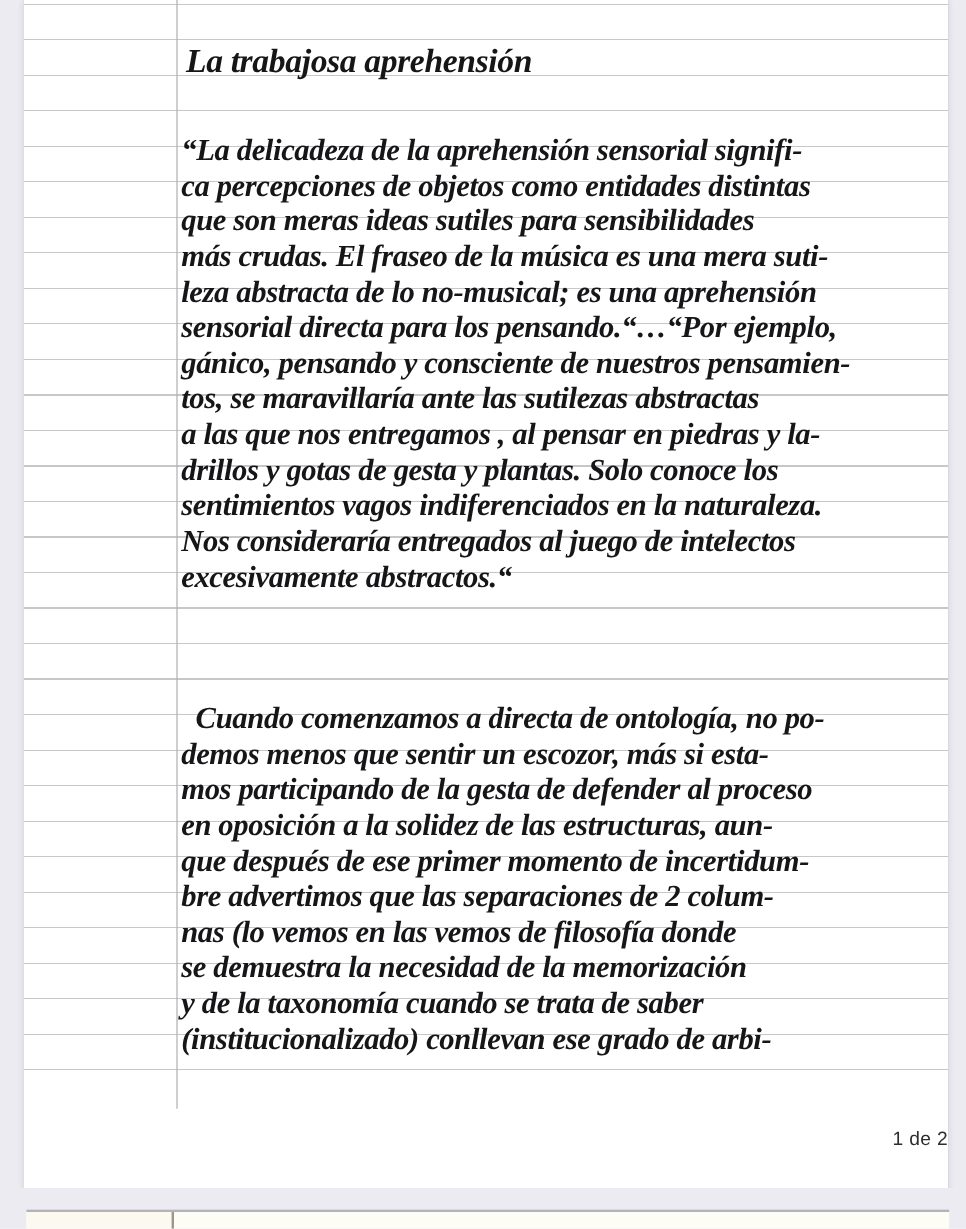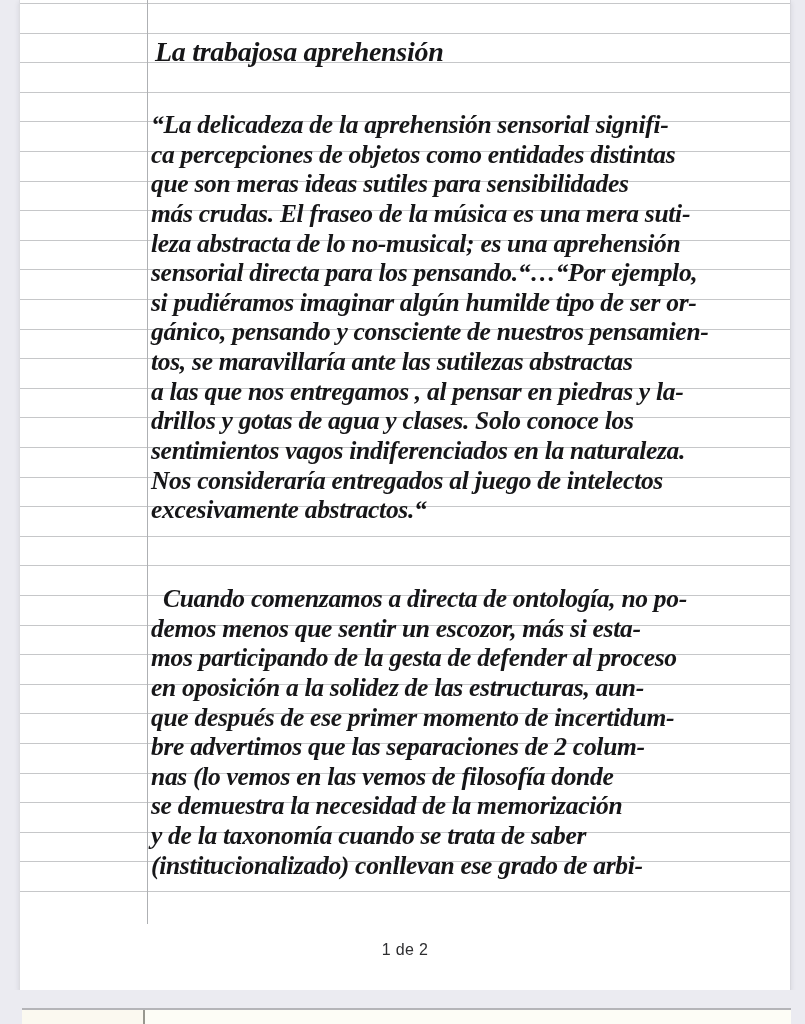--- a/index.html
+++ b/index.html
@@ -40,21 +40,21 @@
   .hw-para-1{top:110px;}
   .hw-para-2{top:584px;}
   .hw-line{
     display:block;height:29.65px;line-height:29.65px;
     font-size:25.5px;white-space:nowrap;overflow:visible;
   }
   .hw-para-2 .hw-line:first-child{padding-left:12px;}
 
   .page-indicator{
     position:absolute;left:0;right:0;top:941px;height:20px;
-    text-align:center;font-size:16px;color:var(--footer-ink);
+    text-align:right;font-size:16px;color:var(--footer-ink);
     font-family:"Liberation Sans",sans-serif;letter-spacing:0.3px;
   }
 
   .page-gap{position:absolute;left:0;right:0;top:990px;height:18px;background:var(--bg);}
 
   .page-next{
     position:absolute;left:22px;top:1008px;width:769px;height:16px;
     background:var(--p2paper);
     border-top:2px solid #b4b4b8;
     display:flex;
@@ -75,25 +75,24 @@
   <div class="handwriting">
     <div class="hw-title">La trabajosa aprehensión</div>
 
     <div class="hw-para hw-para-1">
         <span class="hw-line">“La delicadeza de la aprehensión sensorial signifi-</span>
         <span class="hw-line">ca percepciones de objetos como entidades distintas</span>
         <span class="hw-line">que son meras ideas sutiles para sensibilidades</span>
         <span class="hw-line">más crudas. El fraseo de la música es una mera suti-</span>
         <span class="hw-line">leza abstracta de lo no-musical; es una aprehensión</span>
         <span class="hw-line">sensorial directa para los pensando.“…“Por ejemplo,</span>
-        <span class="hw-line">si pudiéramos imaginar algún humilde tipo de ser or-</span>
         <span class="hw-line">gánico, pensando y consciente de nuestros pensamien-</span>
         <span class="hw-line">tos, se maravillaría ante las sutilezas abstractas</span>
         <span class="hw-line">a las que nos entregamos , al pensar en piedras y la-</span>
-        <span class="hw-line">drillos y gotas de agua y clases. Solo conoce los</span>
+        <span class="hw-line">drillos y gotas de gesta y plantas. Solo conoce los</span>
         <span class="hw-line">sentimientos vagos indiferenciados en la naturaleza.</span>
         <span class="hw-line">Nos consideraría entregados al juego de intelectos</span>
         <span class="hw-line">excesivamente abstractos.“</span>
       </div>
 
     <div class="hw-para hw-para-2">
         <span class="hw-line">Cuando comenzamos a directa de ontología, no po-</span>
         <span class="hw-line">demos menos que sentir un escozor, más si esta-</span>
         <span class="hw-line">mos participando de la gesta de defender al proceso</span>
         <span class="hw-line">en oposición a la solidez de las estructuras, aun-</span>

